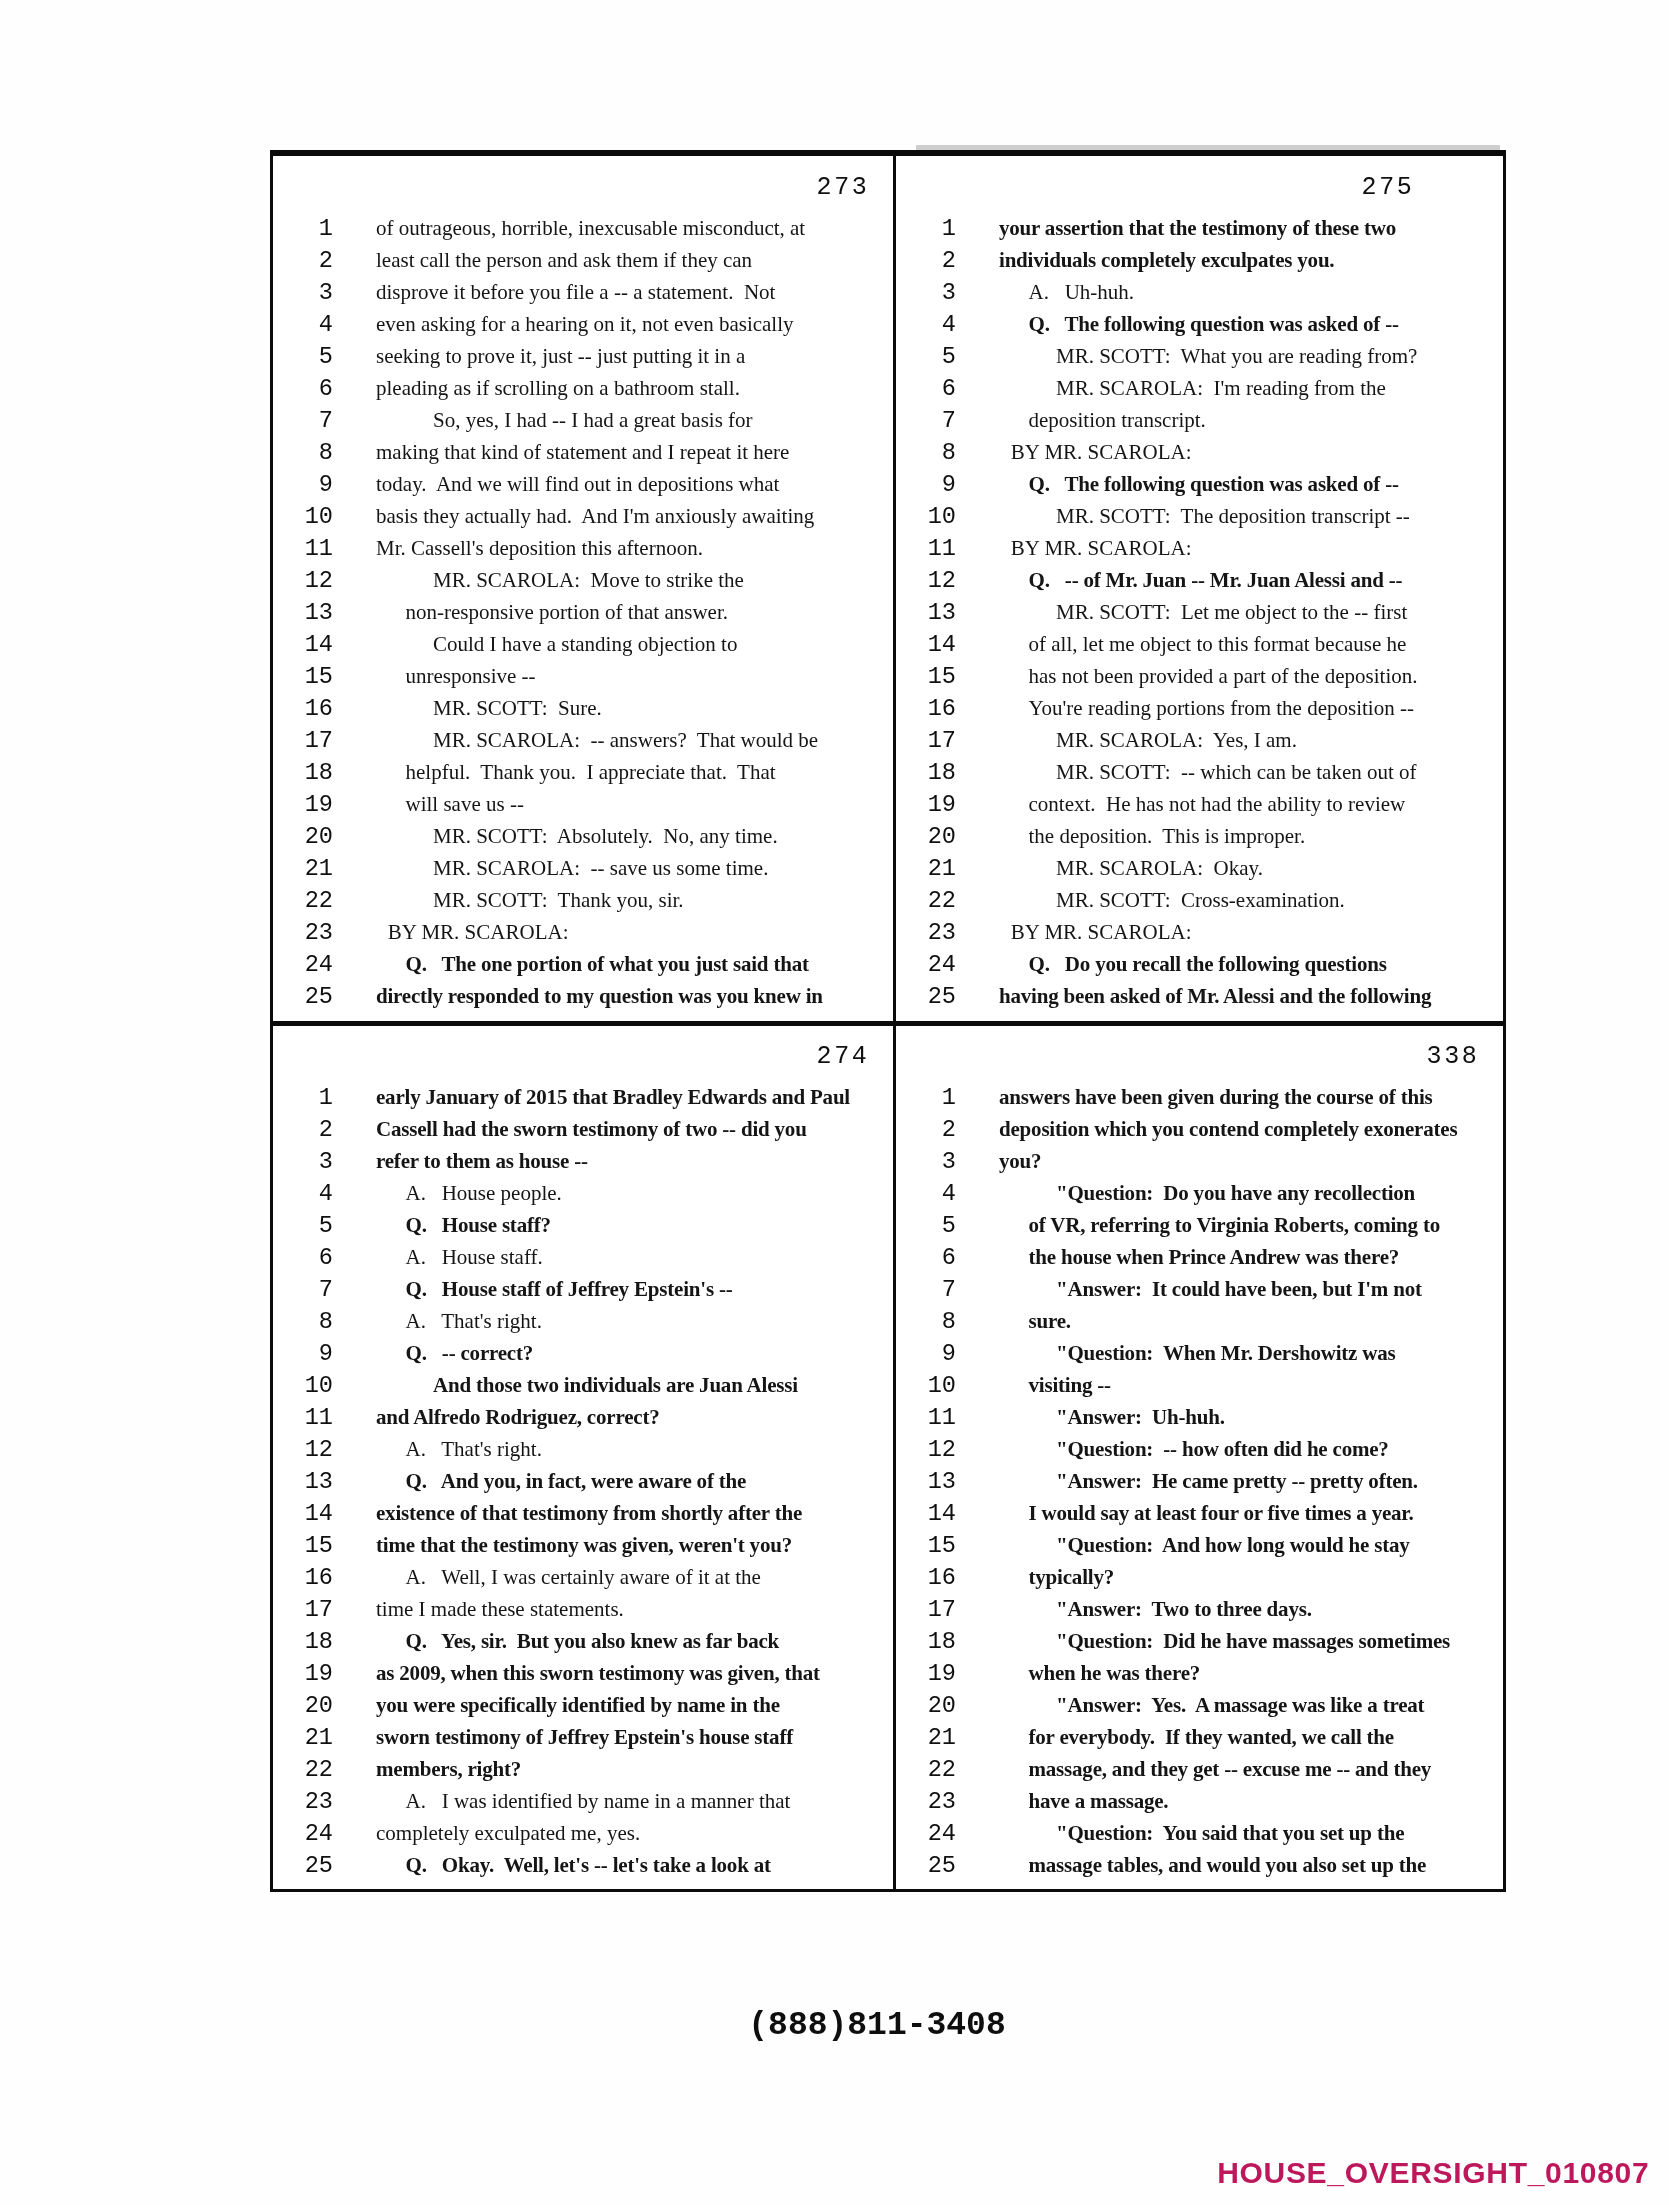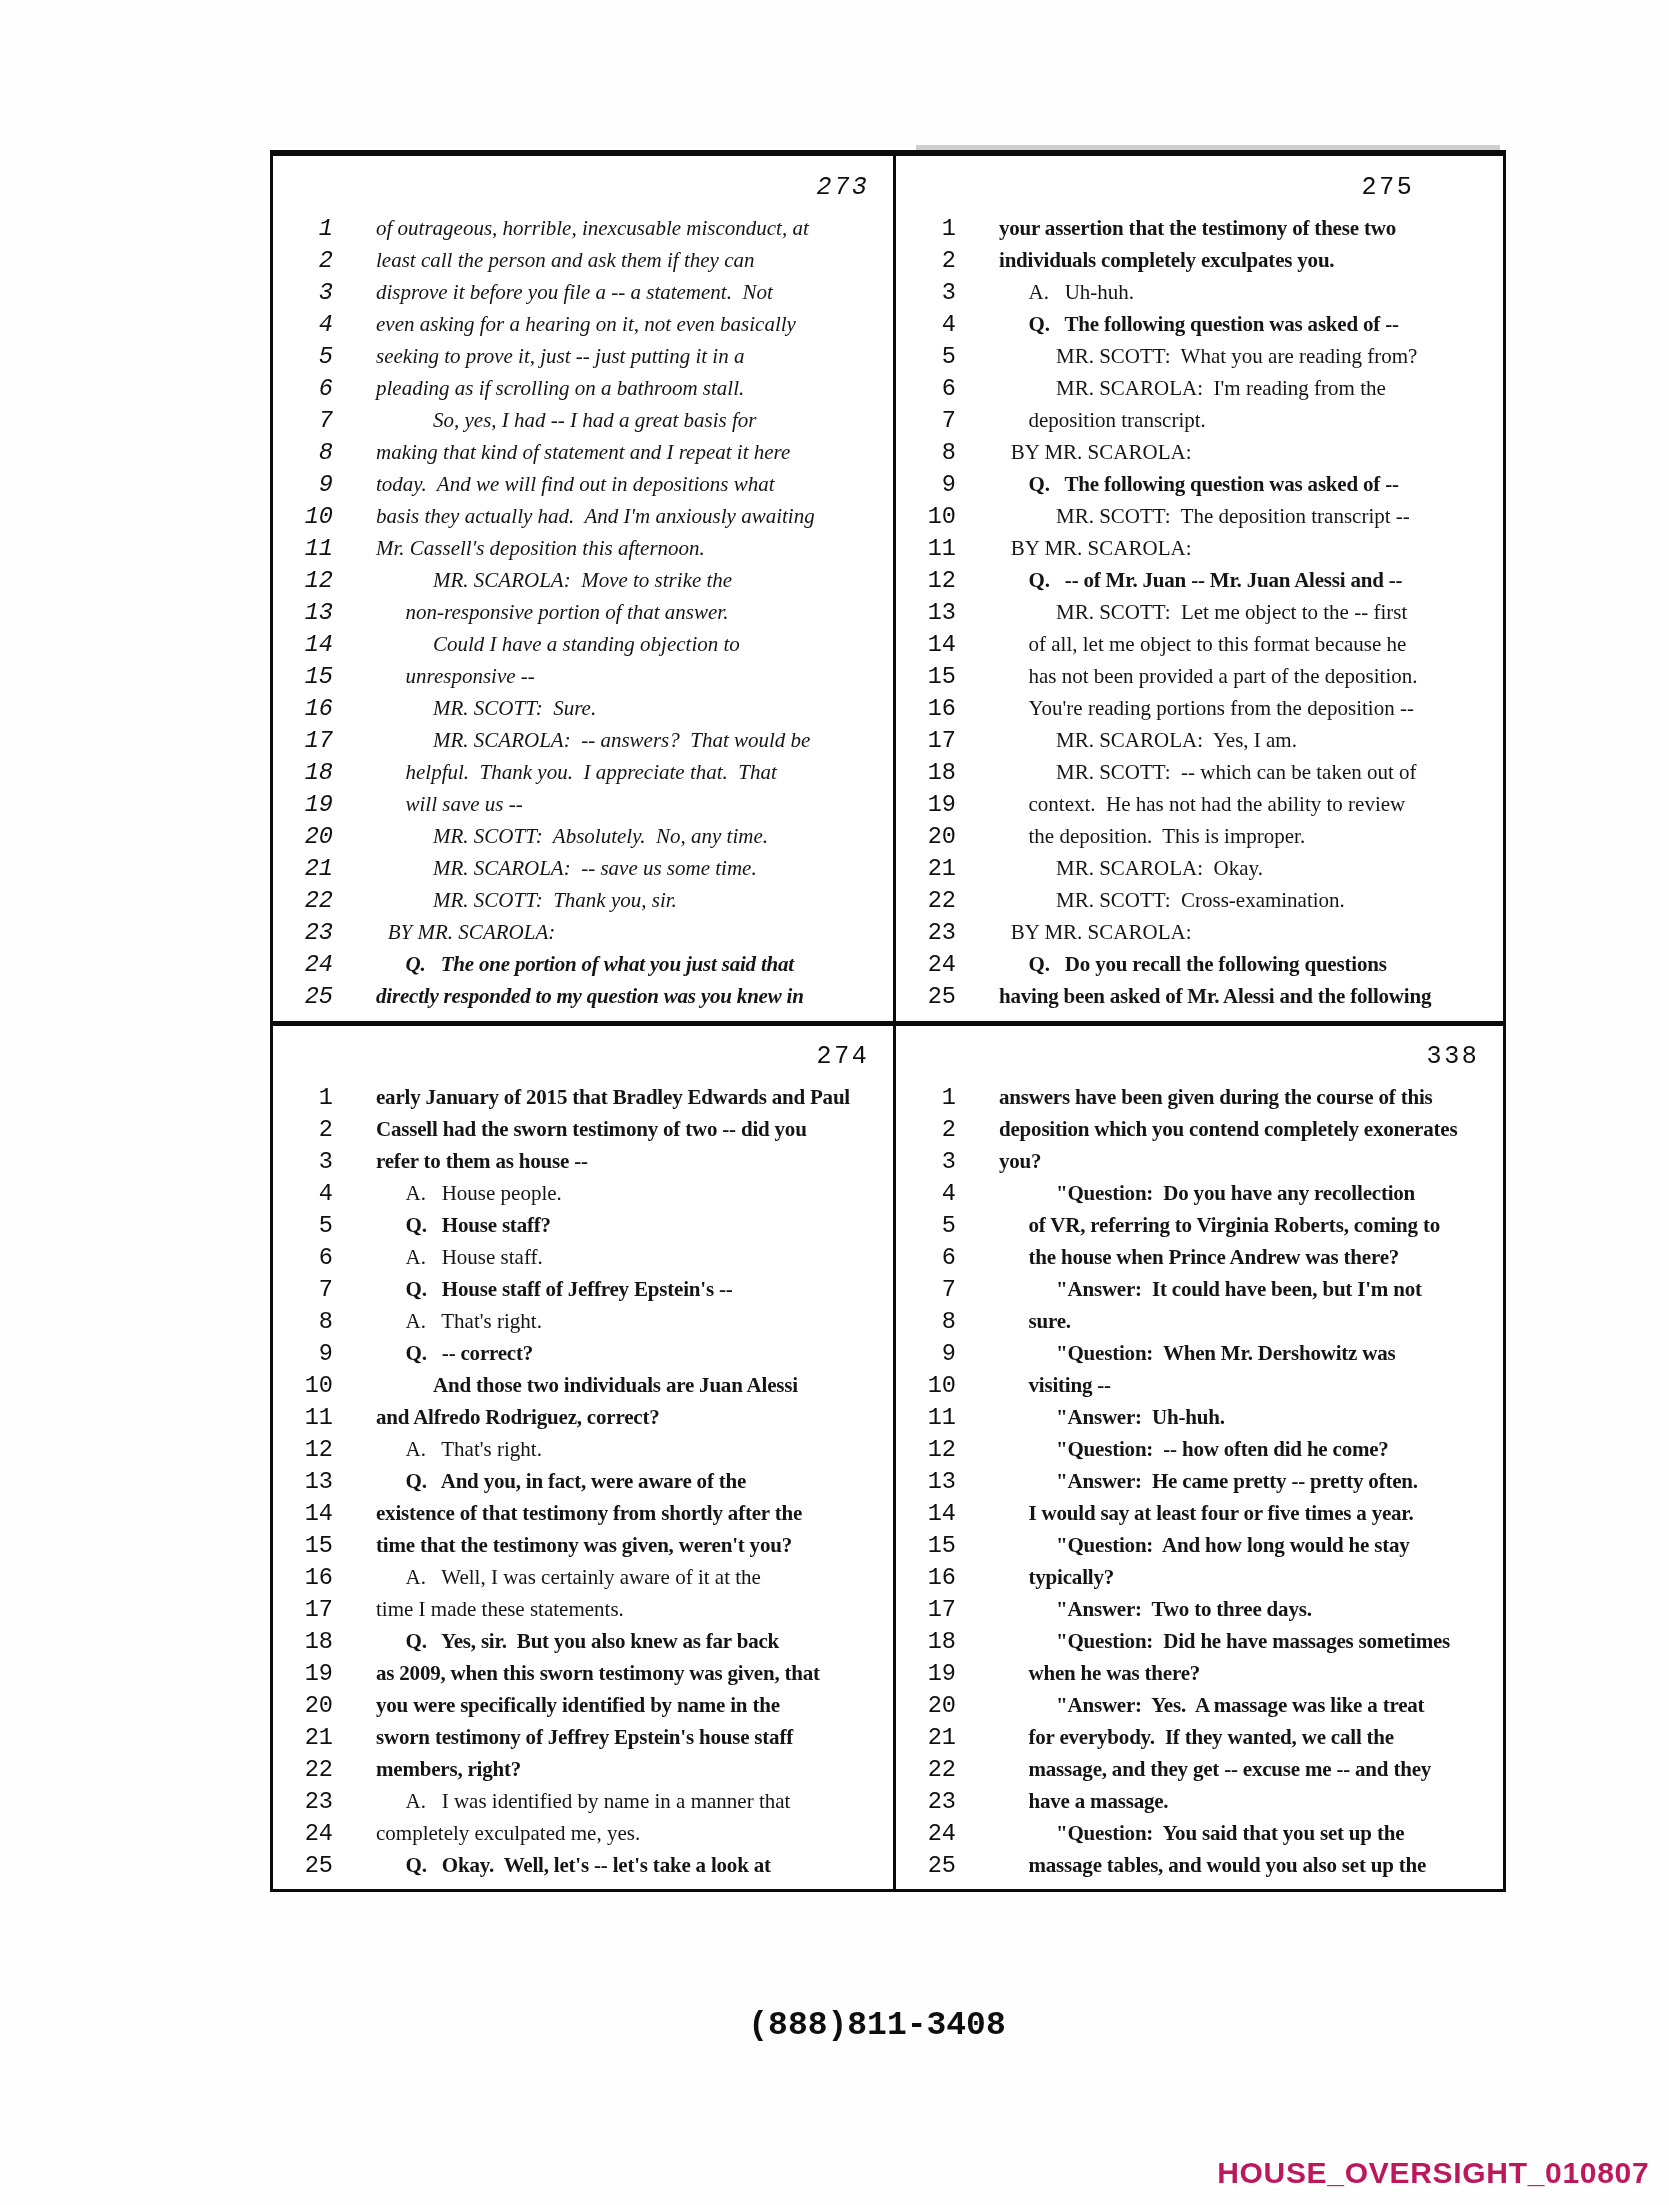--- a/index.html
+++ b/index.html
@@ -21,21 +21,21 @@
   
   .grid{
     position:absolute;left:270px;top:150px;width:1236px;height:1742px;
     border:3.3px solid #0b0b0b;border-top-width:6.5px;
     box-sizing:border-box;background:#ffffff;
   }
   .vdivider{position:absolute;left:620px;top:0;width:2.6px;height:100%;background:#0b0b0b;}
   .hdivider{position:absolute;left:0;top:865px;width:100%;height:4.6px;background:#0b0b0b;}
 
   .quad{position:absolute;}
-  .q0{left:0;top:0;width:620px;height:998px;font-style:italic;}
+  .q0{left:0;top:0;width:620px;height:998px;}
   .q1{left:623px;top:0;width:542px;height:865px;}
   .q2{left:0;top:869px;width:620px;height:863px;}
   .q3{left:623px;top:869px;width:607px;height:863px;}
 
   .pagenum{
     position:absolute;top:17px;right:23.6px;
     font-family:"Liberation Mono", monospace;
     font-size:25px;letter-spacing:2.6px;color:#101010;
   }
   .lines{position:absolute;top:59px;left:0;width:100%;}

